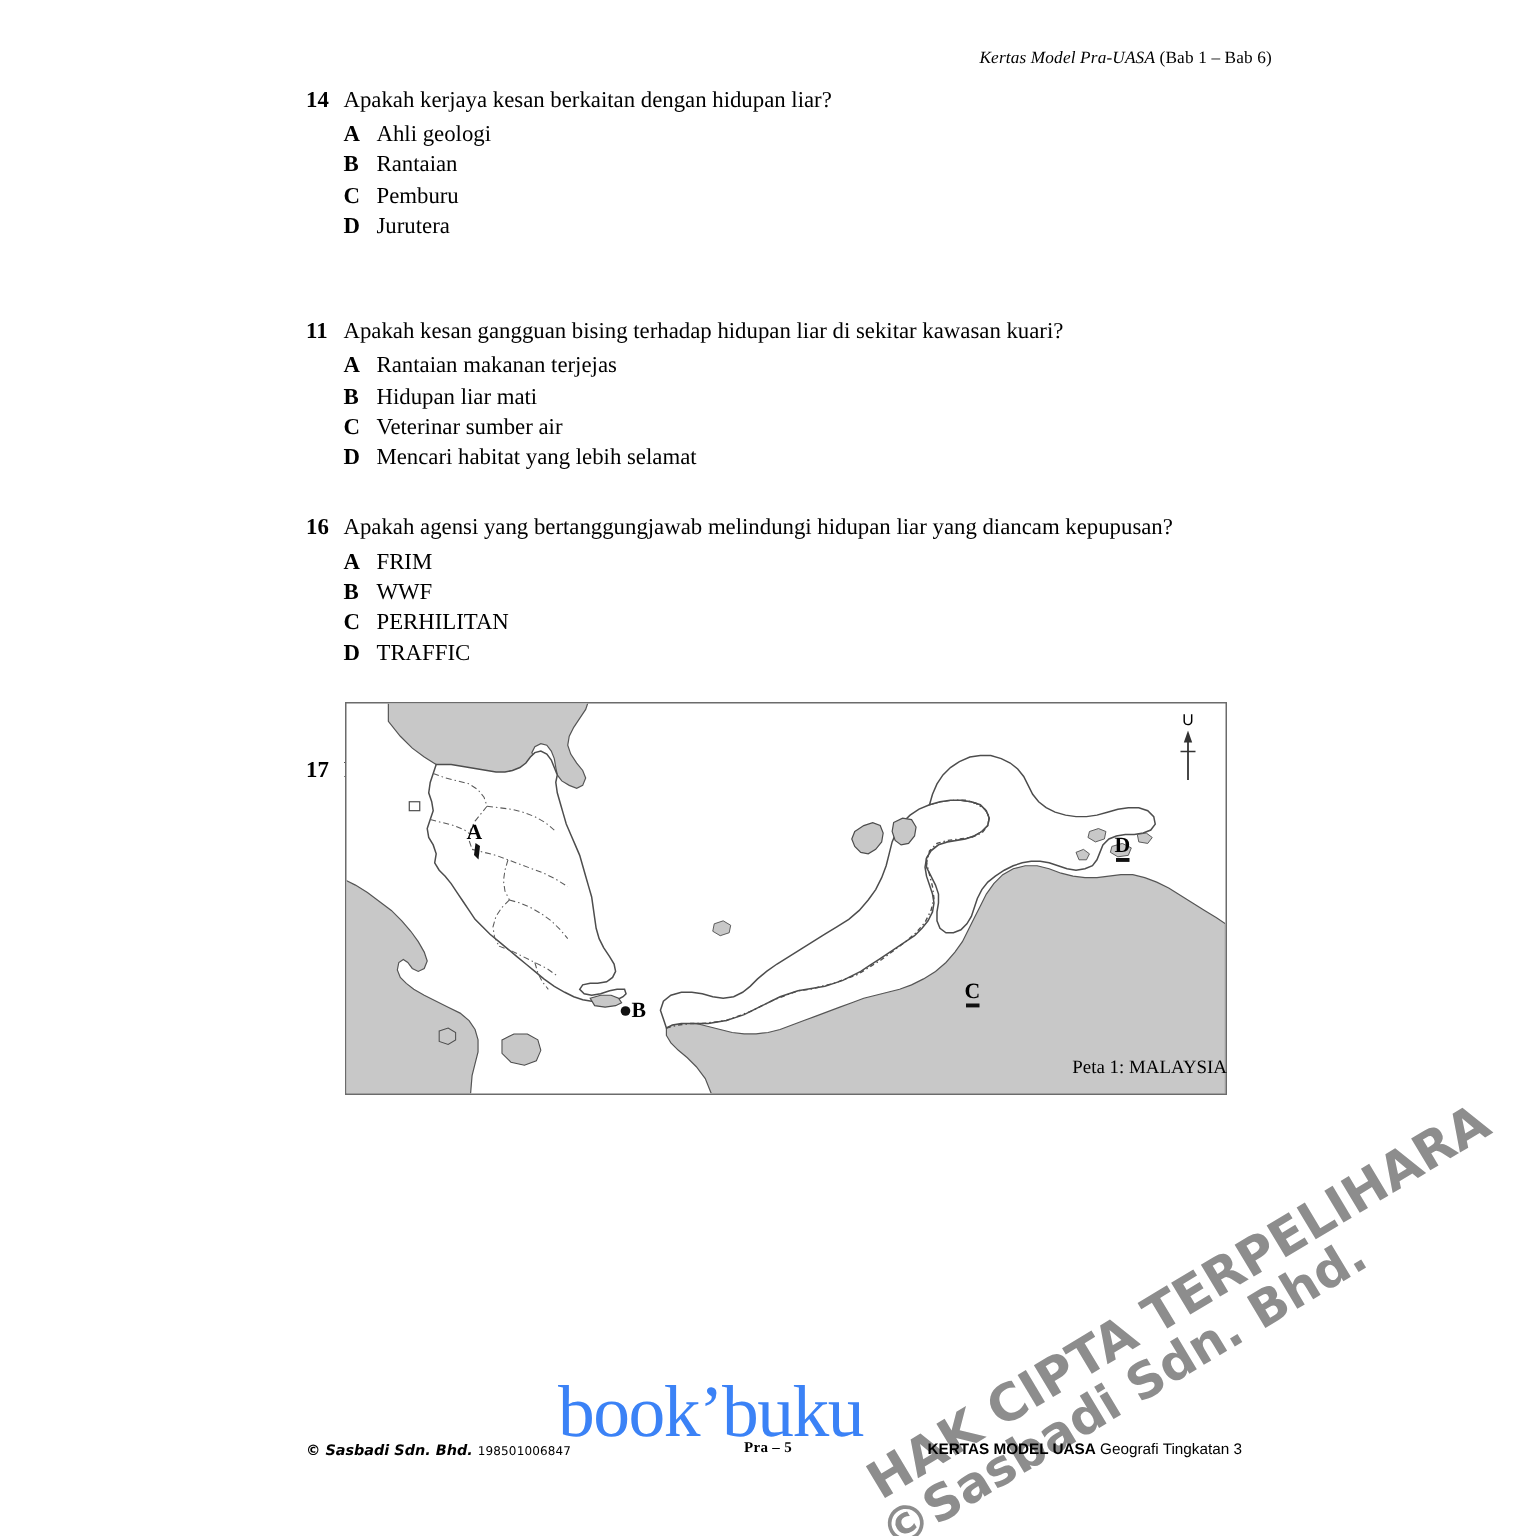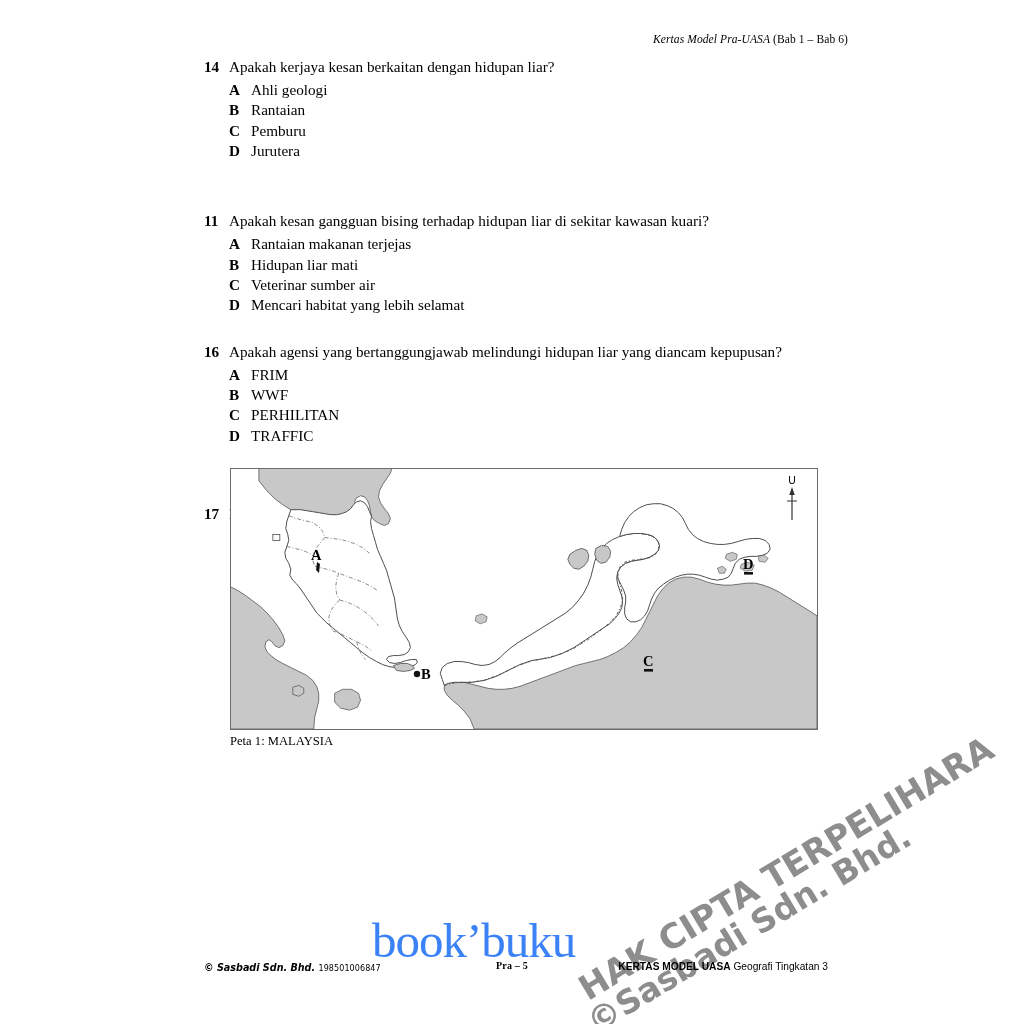--- a/index.html
+++ b/index.html
@@ -121,23 +121,23 @@
   .map-label {
     position: absolute;
     font-weight: bold;
     font-size: 14.5px;
     line-height: 1;
     font-family: "Liberation Serif", serif;
   }
   .fig-caption {
     position: absolute;
     left: 230px;
-    top: 734px;
+    top: 704px;
     width: 588px;
-    text-align: left;
+    text-align: right;
     font-size: 12.6px;
   }
 
   
   .footer-left {
     position: absolute;
     left: 204px;
     top: 962px;
     font-family: "DejaVu Sans", sans-serif;
     font-style: italic;

